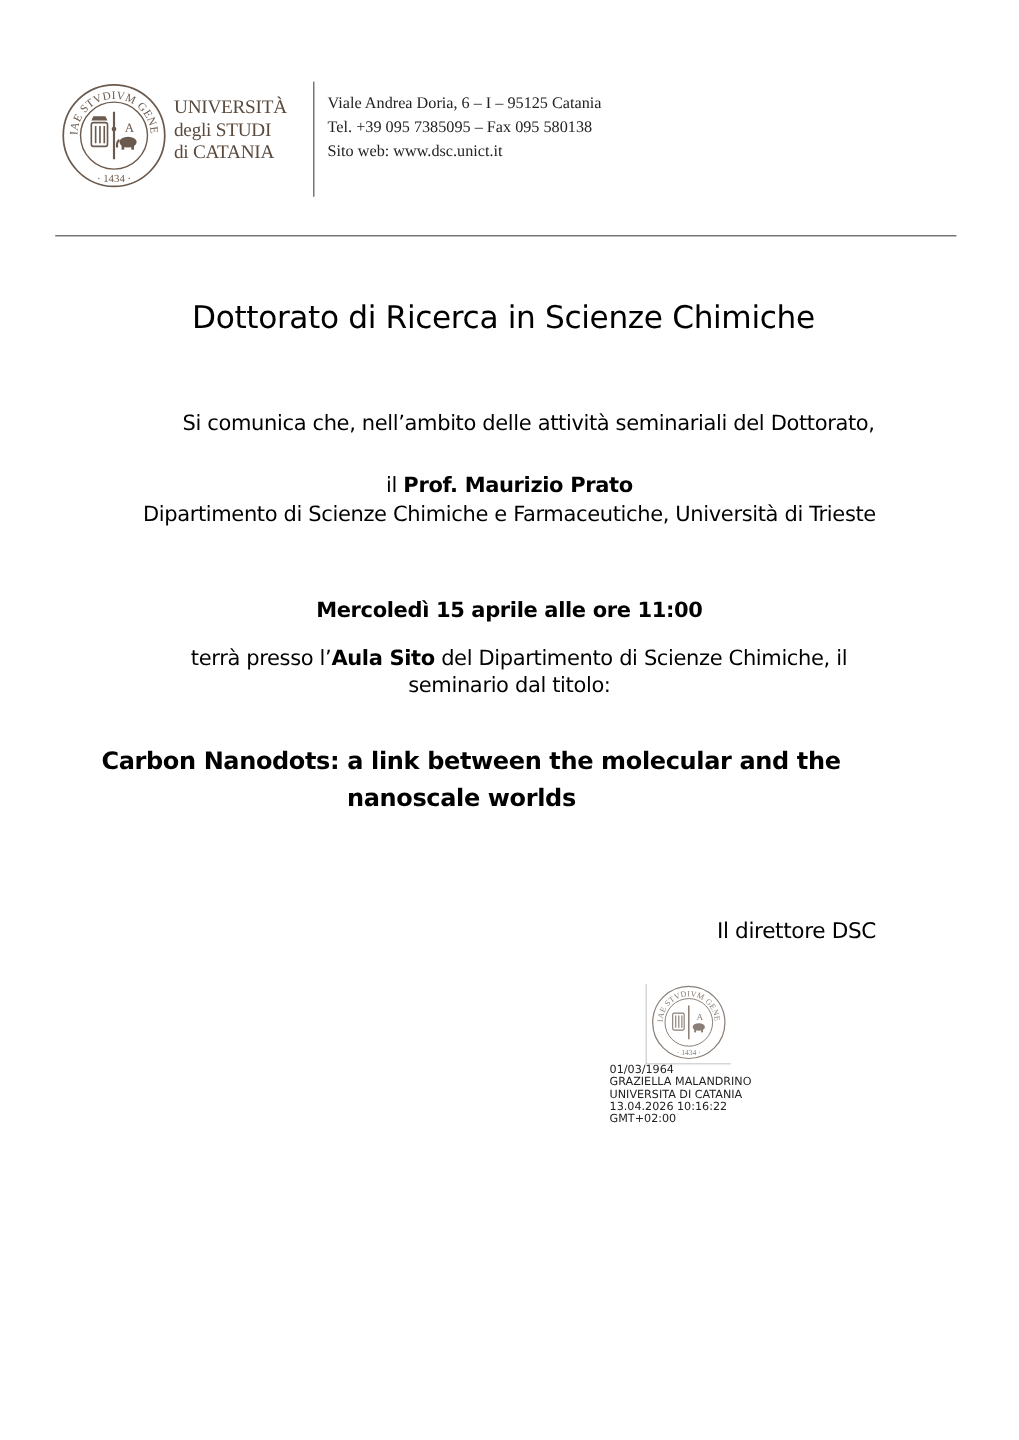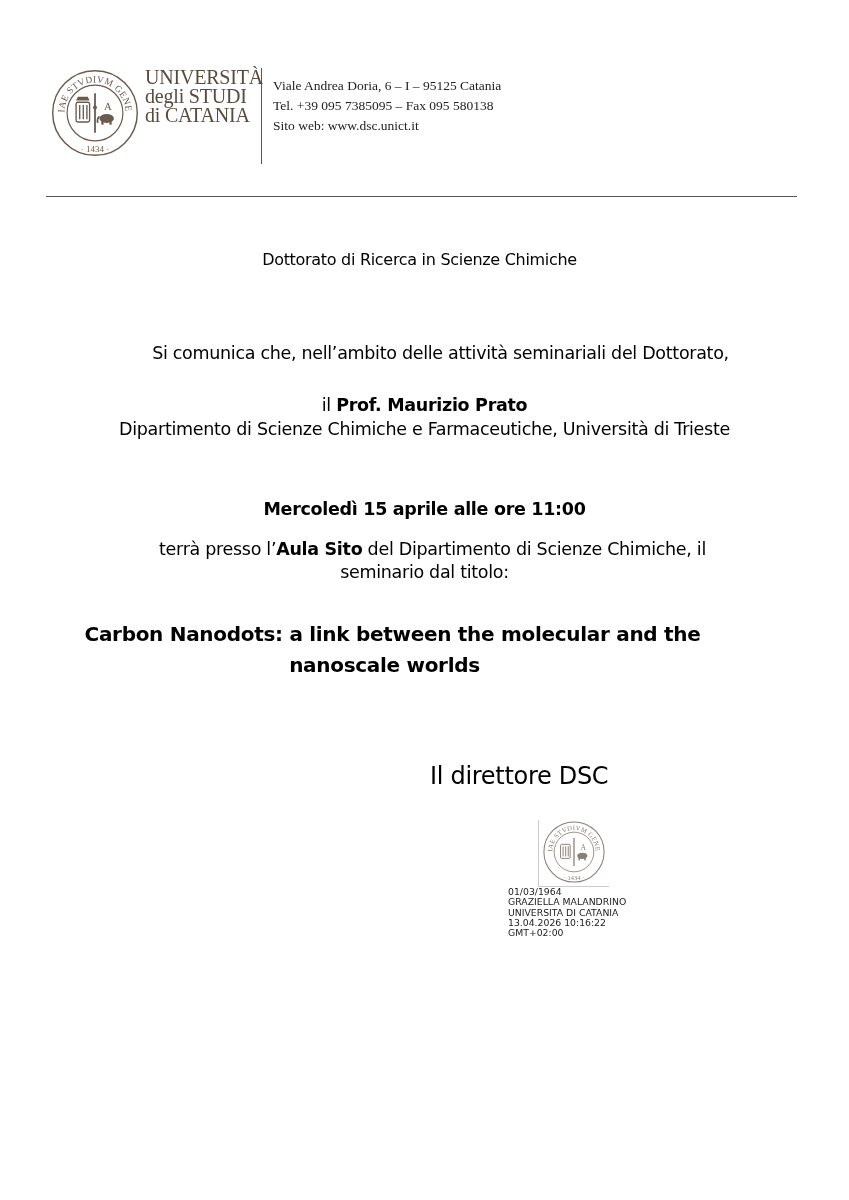--- a/index.html
+++ b/index.html
@@ -2,44 +2,44 @@
 <html><head>
 <meta charset="utf-8">
 <style>
   html, body { margin: 0; padding: 0; background: #ffffff; }
   body { width: 849px; height: 1200px; position: relative; overflow: hidden; color: #000; }
   .serif { font-family: "Liberation Serif", "DejaVu Serif", serif; }
   .sans { font-family: "DejaVu Sans", "Liberation Sans", sans-serif; }
 
   
   .logo-seal { position: absolute; left: 50px; top: 68px; width: 90px; height: 90px; }
-  .logo-text { position: absolute; left: 145px; top: 68px; color: #5a4a3e; font-size: 20px; line-height: 19px; letter-spacing: -0.2px; }
+  .logo-text { position: absolute; left: 145px; top: 80px; color: #5a4a3e; font-size: 16px; line-height: 19px; letter-spacing: -0.2px; }
   .logo-text div { white-space: nowrap; }
   .header-divider { position: absolute; left: 261px; top: 68px; width: 1px; height: 96px; background: #555; }
   .dept { position: absolute; left: 273px; top: 76px; font-size: 13.5px; line-height: 20px; color: #222; }
   .dept .dept-name { font-size: 16px; letter-spacing: 0.3px; color: #111; font-variant: small-caps; text-transform: lowercase; }
   .dept .dept-name::first-letter { text-transform: uppercase; }
   .hr-line { position: absolute; left: 46px; top: 196px; width: 751px; height: 1px; background: #555; }
 
   
-  .doc-title { position: absolute; left: 0; top: 250px; width: 849px; text-align: center; font-size: 16px; letter-spacing: -0.3px; padding-left: 0; }
+  .doc-title { position: absolute; left: 0; top: 250px; width: 849px; text-align: center; font-size: 26px; letter-spacing: -0.3px; padding-left: 0; }
   .doc-title span { position: relative; left: -5px; }
   .para { position: absolute; left: 0; width: 849px; text-align: center; font-size: 17.5px; letter-spacing: -0.3px; line-height: 23px; }
   .p1 { top: 342px; left: 16px; }
   .p2 { top: 394px; }
   .p3 { top: 418px; }
   .p4 { top: 498px; }
   .p5 { top: 538px; left: 8px; }
   .p6 { top: 561px; }
   .talk-title { position: absolute; left: 0; top: 619px; width: 769px; text-align: center; font-size: 20px; font-weight: bold; line-height: 31px; letter-spacing: -0.3px; }
   .talk-title div:first-child { position: relative; left: 8px; }
   b { font-weight: bold; }
 
   
-  .sig { position: absolute; left: 430px; top: 763px; width: 300px; text-align: left; font-size: 24px; line-height: 27px; letter-spacing: -0.3px; }
+  .sig { position: absolute; left: 430px; top: 763px; width: 300px; text-align: right; font-size: 18px; line-height: 27px; letter-spacing: -0.3px; }
   .sig-seal-box { position: absolute; left: 538px; top: 820px; width: 70px; height: 66px; border-left: 1px solid #ccc; border-bottom: 1px solid #ccc; }
   .sig-seal { position: absolute; left: 3px; top: 0; width: 64px; height: 64px; }
   .stamp { position: absolute; left: 508px; top: 887px; font-size: 9.3px; line-height: 10.3px; color: #222; }
 </style>
 </head>
 <body>
 
 <svg class="logo-seal" viewBox="0 0 100 100">
   <defs>
     <path id="arcTop" d="M 16 50 A 34 34 0 0 1 84 50"></path>

